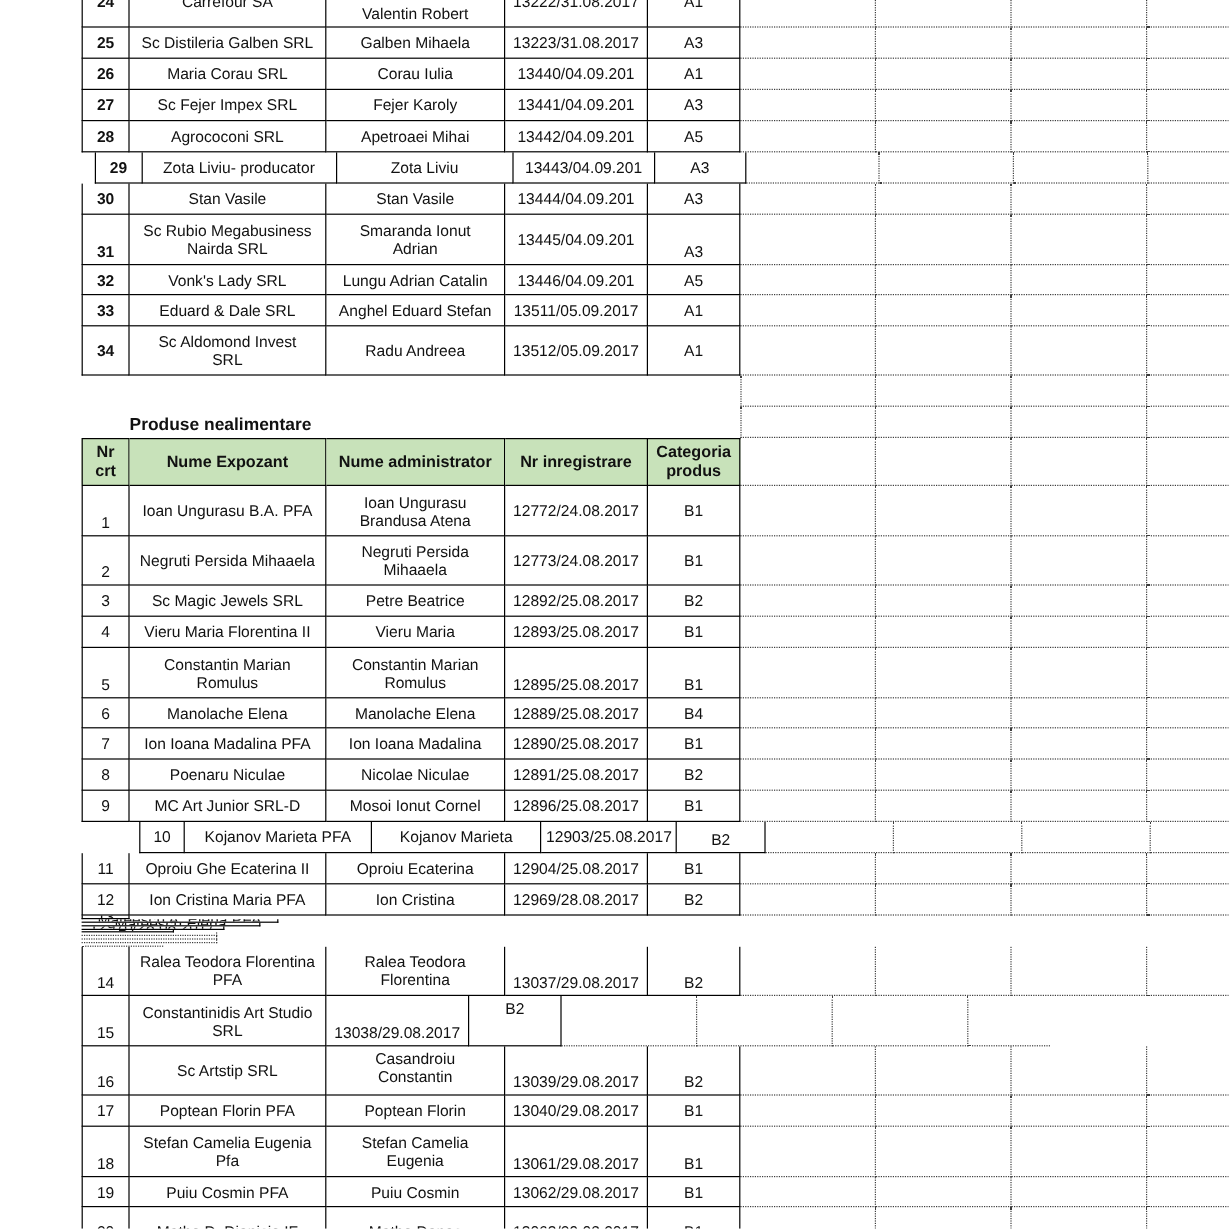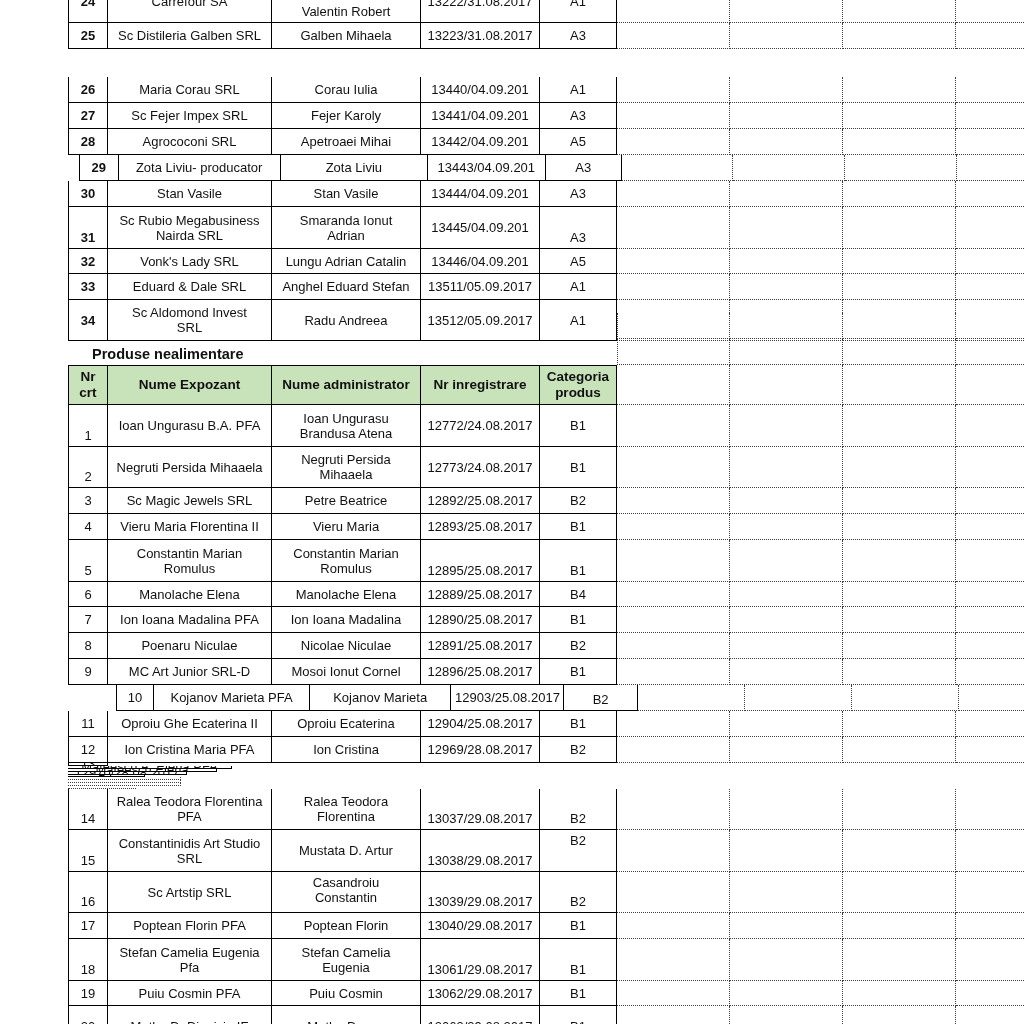--- a/index.html
+++ b/index.html
@@ -27,21 +27,21 @@
   }
   .dcell{
     box-sizing:border-box;height:100%;
     border-right:1px dotted #3c3c3c;border-bottom:1px dotted #3c3c3c;
   }
   .d0,.d1,.d2{width:113px}
   .d3{width:68px;border-right:none;}
   .dleft{border-left:1px dotted #3c3c3c;}
   .blank{box-sizing:border-box;width:549px;height:100%;}
   .sec-title{
-    position:absolute;left:92px;top:346px;
+    position:absolute;left:108px;top:346px;
     font-size:14.5px;font-weight:bold;white-space:nowrap;
   }
 </style>
 </head>
 <body>
 
 <div id="page">
   <div id="t1" class="band bold-nr" style="top: -19px;">
       <div class="row" style="height: 42px;">
         <div class="cell c0">24</div>
@@ -58,21 +58,21 @@
         <div class="cell c0">25</div>
         <div class="cell c1">Sc Distileria Galben SRL</div>
         <div class="cell c2">Galben Mihaela</div>
         <div class="cell c3">13223/31.08.2017</div>
         <div class="cell c4">A3</div>
         <div class="dcell d0"></div>
         <div class="dcell d1"></div>
         <div class="dcell d2"></div>
         <div class="dcell d3"></div>
       </div>
-      <div class="row" style="height: 26px; margin-top: 28px;">
+      <div class="row" style="height: 26px;">
         <div class="cell c0">26</div>
         <div class="cell c1">Maria Corau SRL</div>
         <div class="cell c2">Corau Iulia</div>
         <div class="cell c3">13440/04.09.201</div>
         <div class="cell c4">A1</div>
         <div class="dcell d0"></div>
         <div class="dcell d1"></div>
         <div class="dcell d2"></div>
         <div class="dcell d3"></div>
       </div>
@@ -356,21 +356,20 @@
         <div class="cell c4 va-b">B2</div>
         <div class="dcell d0"></div>
         <div class="dcell d1"></div>
         <div class="dcell d2"></div>
         <div class="dcell d3"></div>
       </div>
       <div class="row" style="height: 42px;">
         <div class="cell c0 va-b">15</div>
         <div class="cell c1">Constantinidis Art Studio
 SRL</div>
-        <div class="cell c2">Mustata D. Artur</div>
         <div class="cell c3 va-b">13038/29.08.2017</div>
         <div class="cell c4 va-t">B2</div>
         <div class="dcell d0"></div>
         <div class="dcell d1"></div>
         <div class="dcell d2"></div>
         <div class="dcell d3"></div>
       </div>
       <div class="row" style="height: 41px;">
         <div class="cell c0 va-b">16</div>
         <div class="cell c1">Sc Artstip SRL</div>

